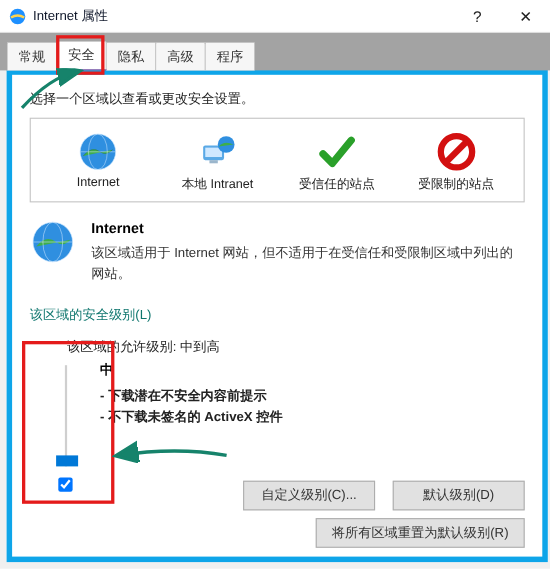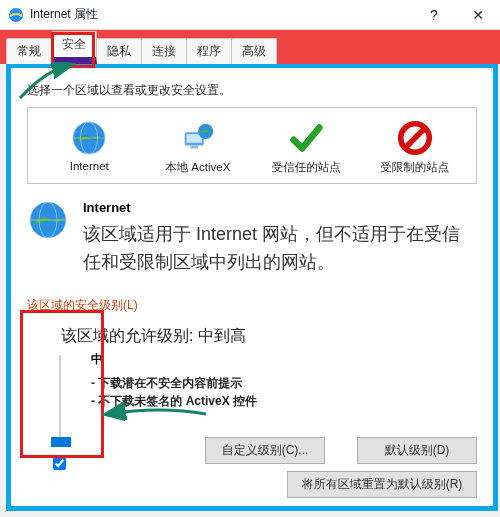--- a/index.html
+++ b/index.html
@@ -36,21 +36,21 @@
     display: flex; align-items: center; justify-content: center;
     color: #222;
     font-size: 13px;
   }
   .titlebar .winbtn.help { font-size: 14px; }
   .titlebar .winbtn.close { font-size: 14px; }
   
   .tabstrip {
     display: flex;
     align-items: flex-end;
-    background: #ef4444;
+    background: #a3a3a3;
     padding: 6px 18px 0 6px;
     height: 34px;
     position: relative;
     z-index: 2;
   }
   .tab {
     border: 1px solid #c4c4c4;
     border-bottom: none;
     background: #f6f6f6;
     padding: 4px 10px;
@@ -58,21 +58,21 @@
     border-top-left-radius: 2px;
     border-top-right-radius: 2px;
     font-size: 12px;
     color: #333;
     cursor: default;
     position: relative;
   }
   .tab.active {
     background: #fff;
     z-index: 3;
-    border-bottom: 7px solid #4c1d95;
+    border-bottom: 1px solid #4c1d95;
   }
   .tabpanel {
     background: #fff;
     border: 5px solid #0ea5e9;
     margin: -1px 2px 6px 6px;
     padding: 14px 16px 10px 16px;
     height: calc(100% - 30px - 34px - 6px + 1px);
     position: relative;
     z-index: 1;
   }
@@ -111,50 +111,50 @@
     align-items: flex-start;
   }
   .zone-desc .big-icon { width: 42px; flex: none; display:flex; justify-content:center; }
   .zone-desc .text h3 {
     margin: 0 0 6px 0;
     font-size: 13px;
     font-weight: bold;
   }
   .zone-desc .text p {
     margin: 0;
-    font-size: 18px;
+    font-size: 12px;
     line-height: 1.55;
     color: #333;
   }
   .sites-btn-wrap { margin-left: auto; }
   .btn {
     border: 1px solid #adadad;
     background: #e1e1e1;
     padding: 4px 12px;
     font-size: 12px;
     color: #333;
     min-width: 90px;
     text-align: center;
   }
   .btn.disabled {
     color: #9b9b9b;
     border-color: #cfcfcf;
     background: #efefef;
   }
   .seclevel-title {
     margin-top: 20px;
-    color: #c2410c;
+    color: #0f766e;
   }
   .seclevel-box {
     margin-top: 6px;
     position: relative;
     padding: 6px 8px 4px 8px;
   }
   .allowed-levels {
-    font-size: 16px;
+    font-size: 12px;
     color: #222;
     margin-left: 26px;
     margin-bottom: 4px;
   }
   .slider-area {
     display: flex;
     align-items: flex-start;
     gap: 20px;
     margin-top: 2px;
   }
@@ -190,21 +190,21 @@
     display: flex;
     align-items: flex-start;
     gap: 4px;
     font-size: 12px;
     max-width: 190px;
   }
   .protect-row input { margin: 2px 4px 0 0; }
   .protect-row label span { line-height: 1.4; }
   .btnrow {
     display: flex;
-    gap: 32px;
+    gap: 16px;
     justify-content: center;
     margin-top: 2px;
   }
   .btnrow.lower { margin-top: 12px; }
   .btnrow .btn { min-width: 120px; padding: 4px 10px; }
   .btnrow.lower .btn { min-width: 190px; }
   
   .anno { position: absolute; pointer-events: none; }
   .redbox {
     border: 3px solid #e41b1b;
@@ -240,23 +240,22 @@
   </span>
   <span class="title">Internet 属性</span>
   <div class="winbtn help">?</div>
   <div class="winbtn close">✕</div>
 </div>
 
 <div class="tabstrip">
   <div class="tab">常规</div>
   <div class="tab active">安全</div>
   <div class="tab">隐私</div>
-  <div class="tab">连接</div>
+  <div class="tab">高级</div>
   <div class="tab">程序</div>
-  <div class="tab">高级</div>
 </div>
 
 <div class="tabpanel">
 
   <div class="section-label">选择一个区域以查看或更改安全设置。</div>
 
   <div class="zones-box">
     <div class="zone selected">
       <div class="iconwrap">
         <svg class="globe-svg" width="38" height="38" viewBox="0 0 40 40">
@@ -272,21 +271,21 @@
     <div class="zone">
       <div class="iconwrap">
         <svg width="38" height="38" viewBox="0 0 40 40">
           <rect x="6" y="14" width="20" height="14" rx="2" fill="#5aa9e6"></rect>
           <rect x="8" y="16" width="16" height="9" fill="#cfe8ff"></rect>
           <rect x="12" y="28" width="8" height="3" fill="#9bb6cc"></rect>
           <circle cx="28" cy="13" r="8" fill="#2f8fe0"></circle>
           <path d="M21 15 Q26 9 35 13" fill="#3fae4b"></path>
         </svg>
       </div>
-      <div class="label">本地 ActiveX</div>
+      <div class="label">本地 Intranet</div>
     </div>
     <div class="zone">
       <div class="iconwrap">
         <svg width="38" height="38" viewBox="0 0 40 40">
           <path d="M7 22 L16 31 L34 9" fill="none" stroke="#2aa02a" stroke-width="7" stroke-linecap="round" stroke-linejoin="round"></path>
         </svg>
       </div>
       <div class="label">受信任的站点</div>
     </div>
     <div class="zone">

